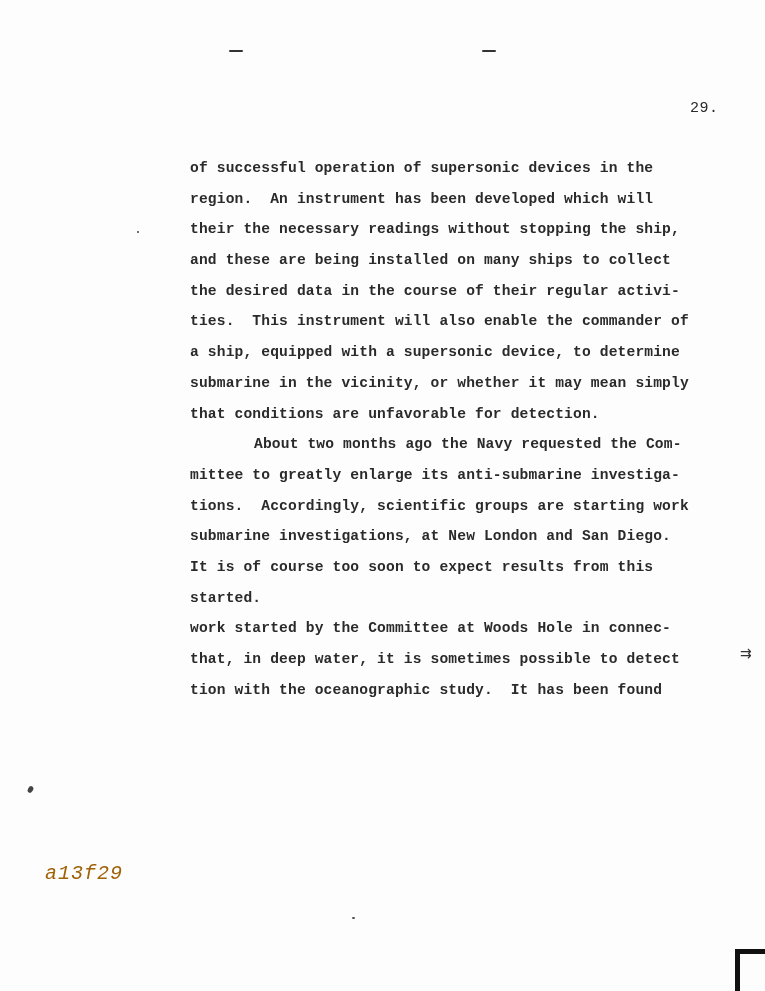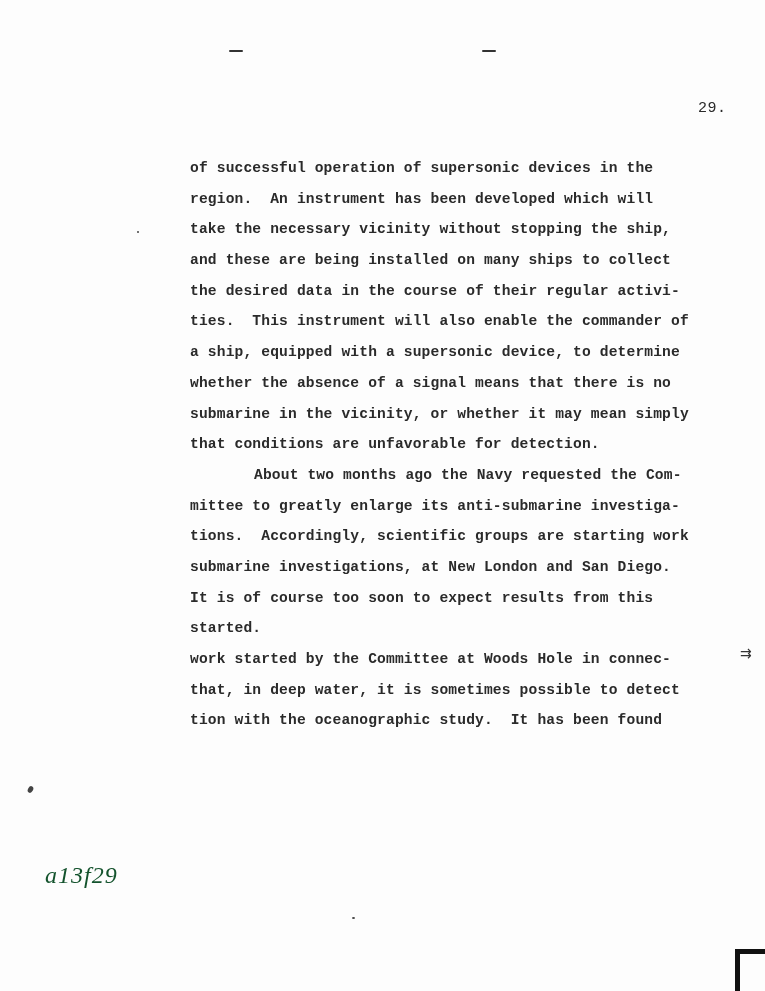--- a/index.html
+++ b/index.html
@@ -26,21 +26,20 @@
       height: 2px;
       background: #333;
       border-radius: 2px;
     }
     .page-number {
       position: absolute;
       left: 690px;
       top: 100px;
       font-size: 15px;
       letter-spacing: 0.5px;
-      margin-left: 8px;
     }
     .body-text {
       position: absolute;
       left: 190px;
       top: 157px;
       width: 530px;
       font-weight: bold;
     }
     .line {
       display: block;
@@ -50,24 +49,24 @@
       white-space: pre;
       letter-spacing: 0.15px;
     }
     .line.indent {
       padding-left: 64px;
     }
     .handwriting {
       position: absolute;
       left: 45px;
       top: 862px;
-      font-family: Liberation Serif, serif;
-      font-size: 24px;
+      font-family: Liberation Mono, monospace;
+      font-size: 20px;
       font-style: italic;
-      color: #14532d;
+      color: #a16207;
       letter-spacing: 1px;
     }
     .speck {
       position: absolute;
       background: #444;
       border-radius: 50%;
     }
     .corner-mark {
       position: absolute;
       right: 0;
@@ -93,26 +92,25 @@
 <div class="page">
   <div class="top-mark" style="left:229px; top:50px; width:14px;"></div>
   <div class="top-mark" style="left:482px; top:50px; width:14px;"></div>
 
   <div class="page-number">29.</div>
 
   <div class="body-text">
 
     <span class="line">of successful operation of supersonic devices in the</span>
     <span class="line">region.  An instrument has been developed which will</span>
-    <span class="line">take the necessary vicinity without stopping the ship,</span>
+    <span class="line">their the necessary readings without stopping the ship,</span>
     <span class="line">and these are being installed on many ships to collect</span>
     <span class="line">the desired data in the course of their regular activi-</span>
     <span class="line">ties.  This instrument will also enable the commander of</span>
     <span class="line">a ship, equipped with a supersonic device, to determine</span>
-    <span class="line">whether the absence of a signal means that there is no</span>
     <span class="line">submarine in the vicinity, or whether it may mean simply</span>
     <span class="line">that conditions are unfavorable for detection.</span>
 
     <span class="line indent">About two months ago the Navy requested the Com-</span>
     <span class="line">mittee to greatly enlarge its anti-submarine investiga-</span>
     <span class="line">tions.  Accordingly, scientific groups are starting work</span>
     <span class="line">submarine investigations, at New London and San Diego.</span>
     <span class="line">It is of course too soon to expect results from this</span>
     <span class="line">started.</span>
 

